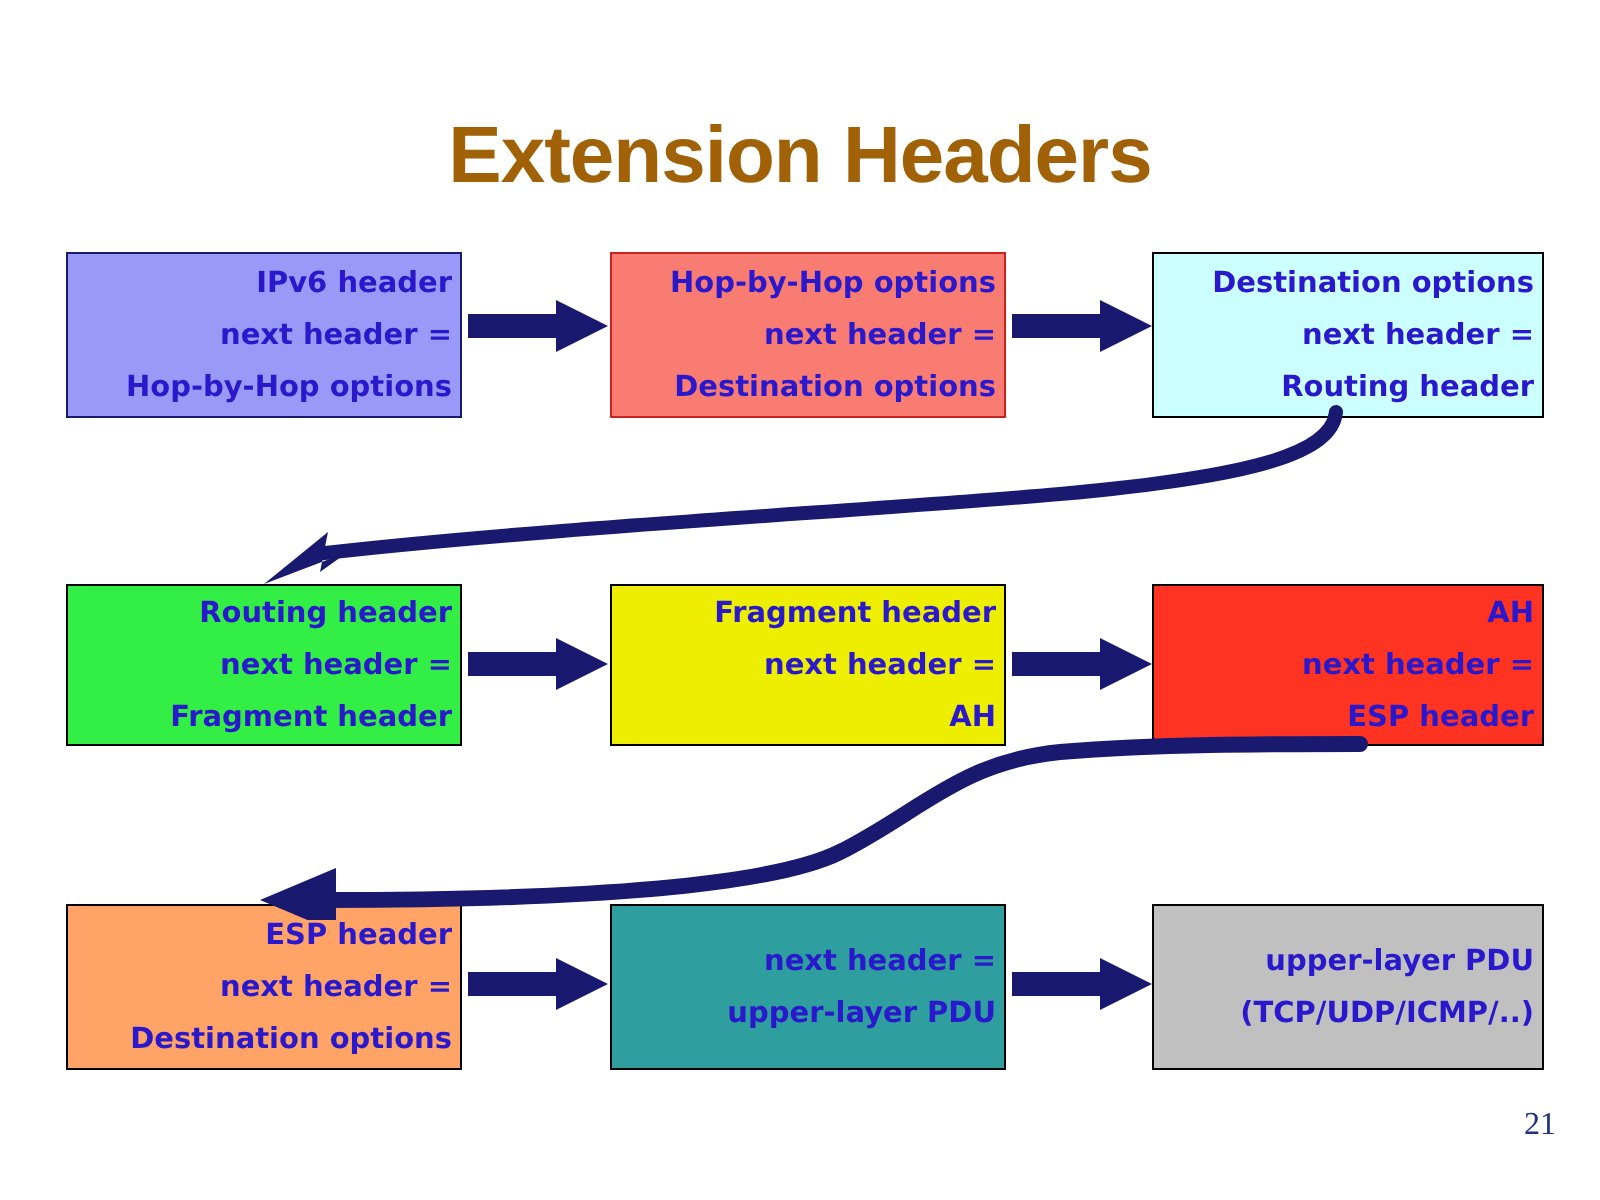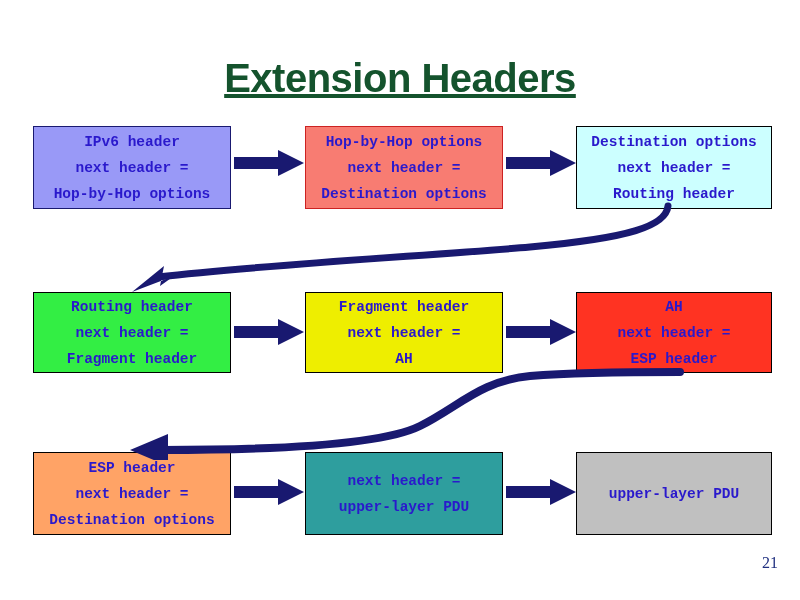--- a/index.html
+++ b/index.html
@@ -47,24 +47,23 @@
     font-family: "DejaVu Sans", sans-serif;
     font-weight: bold;
     font-size: 14.5px;
     color: #2a19cc;
     border: 1px solid #000000;
     padding: 2px 4px;
   }
   .hbox .ln {
     display: block;
     width: 100%;
-    text-align: center;
+    text-align: right;
     line-height: 26px;
     white-space: nowrap;
-    font-family: Liberation Mono, monospace;
   }
 
   
   .arrow-straight {
     position: absolute;
     height: 28px;
   }
   .arrow-straight svg { display: block; }
 
   
@@ -82,21 +81,21 @@
     font-family: "Liberation Serif", serif;
     font-size: 16px;
     color: #203080;
   }
 </style>
 </head>
 <body>
 
 <div id="slide">
 
-  <div class="slide-title" style="color: #14532d; text-decoration: underline;">Extension Headers</div>
+  <div class="slide-title" style="color: #a16207;">Extension Headers</div>
 
   <div class="hbox" id="box-0" style="left: 33px; top: 126px; width: 198px; height: 83px; background: rgb(153, 153, 247); border-color: rgb(25, 25, 112);">
     <span class="ln">IPv6 header</span>
     <span class="ln">next header =</span>
     <span class="ln">Hop-by-Hop options</span>
   </div>
 
   <div class="hbox" id="box-1" style="left: 305px; top: 126px; width: 198px; height: 83px; background: rgb(248, 124, 114); border-color: rgb(204, 34, 34);">
     <span class="ln">Hop-by-Hop options</span>
     <span class="ln">next header =</span>
@@ -133,20 +132,21 @@
     <span class="ln">Destination options</span>
   </div>
 
   <div class="hbox" id="box-7" style="left: 305px; top: 452px; width: 198px; height: 83px; background: rgb(46, 158, 158); border-color: rgb(0, 0, 0);">
     <span class="ln">next header =</span>
     <span class="ln">upper-layer PDU</span>
   </div>
 
   <div class="hbox" id="box-8" style="left: 576px; top: 452px; width: 196px; height: 83px; background: rgb(192, 192, 192); border-color: rgb(0, 0, 0);">
     <span class="ln">upper-layer PDU</span>
+    <span class="ln">(TCP/UDP/ICMP/..)</span>
   </div>
 
   <div class="arrow-straight" style="left:234px; top:149px; width:70px;">
     <svg width="70" height="28" viewBox="0 0 70 28">
       <polygon points="0,8 44,8 44,1 70,14 44,27 44,20 0,20" fill="#191970"></polygon>
     </svg>
   </div>
 
   <div class="arrow-straight" style="left:506px; top:149px; width:70px;">
     <svg width="70" height="28" viewBox="0 0 70 28">

